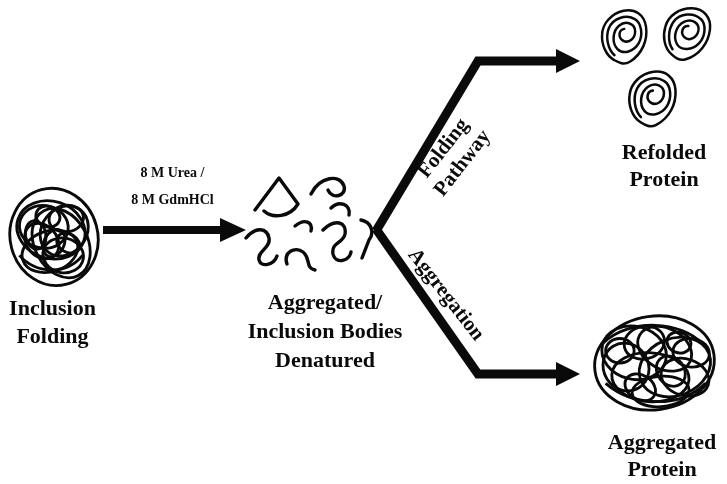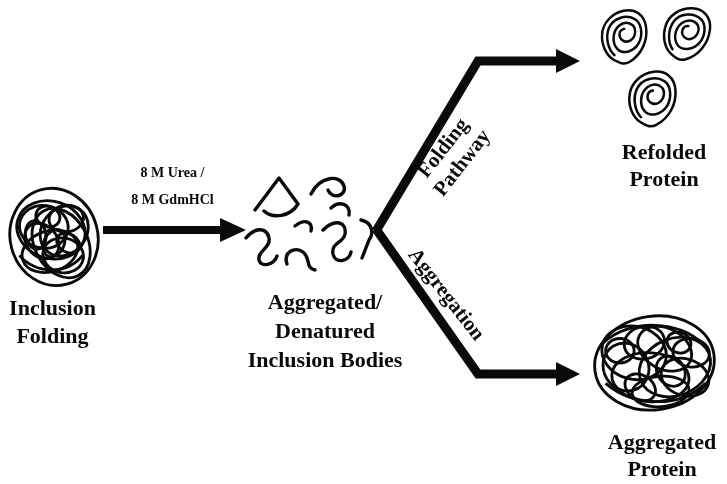--- a/index.html
+++ b/index.html
@@ -127,22 +127,22 @@
   </div>
 
   <div class="lbl reagent" style="left:95px;top:159px;width:155px;">
     <span class="line">8 M Urea /</span>
     <span class="line">8 M GdmHCl</span>
   </div>
 
 
   <div class="lbl node-label" style="left:232px;top:287px;width:186px;line-height:29px;">
     <span class="line">Aggregated/</span>
+    <span class="line">Inclusion Bodies</span>
     <span class="line">Denatured</span>
-    <span class="line">Inclusion Bodies</span>
   </div>
 
   <div class="lbl rot" style="left:392px;top:131px;width:120px;transform:rotate(-52deg);">
     <span class="line">Folding</span>
     <span class="line">Pathway</span>
   </div>
 
   <div class="lbl rot" style="left:377px;top:282px;width:140px;transform:rotate(52deg);">Aggregation</div>
 
   <div class="lbl node-label" style="left:594px;top:138px;width:140px;line-height:27px;">

